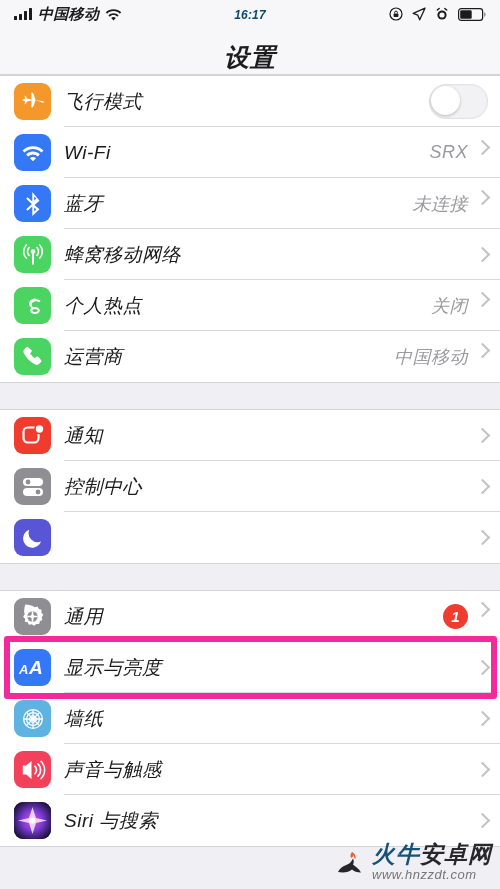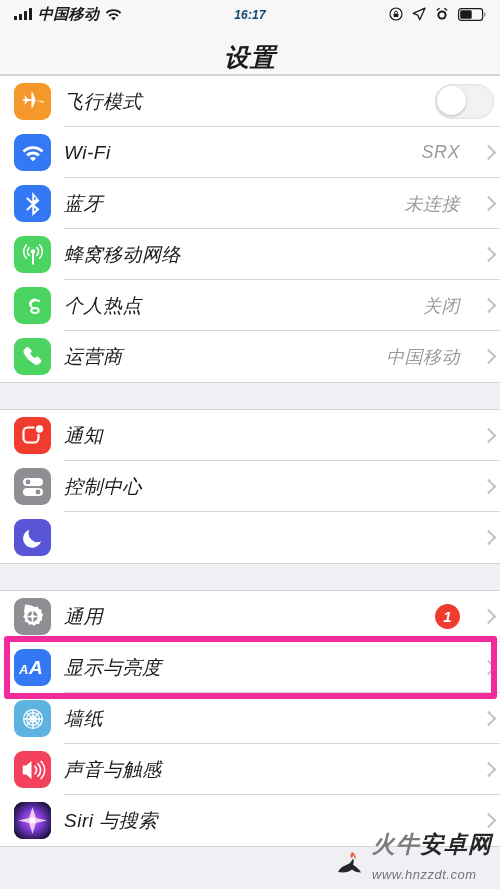--- a/index.html
+++ b/index.html
@@ -54,21 +54,21 @@
   .appicon{
     width:37px;height:37px;border-radius:9px;flex:0 0 37px;
     display:flex;align-items:center;justify-content:center;
     position:relative;overflow:hidden;
   }
   .label{
     margin-left:13px;font-size:19px;color:#1a1a1c;letter-spacing:.5px;
     white-space:nowrap;
   }
   .right{
-    margin-left:auto;display:flex;align-items:center;gap:23px;padding-right:6px;
+    margin-left:auto;display:flex;align-items:flex-start;gap:9px;padding-right:12px;
   }
   .value{font-size:18px;color:#9a9aa0;letter-spacing:.5px;}
   .chev{
     width:9px;height:9px;border-right:2px solid #c2c2c7;border-top:2px solid #c2c2c7;
     transform:rotate(45deg);display:block;
   }
   .badge{
     min-width:25px;height:25px;border-radius:13px;background:#f03b2f;color:#fff;
     font-size:15px;font-weight:600;display:flex;align-items:center;justify-content:center;
     padding:0 6px;box-sizing:border-box;
@@ -88,23 +88,23 @@
     pointer-events:none;box-sizing:border-box;
   }
 
   
   .watermark{
     position:absolute;right:8px;bottom:8px;display:flex;align-items:flex-end;gap:4px;
     opacity:.95;
   }
   .wm-text{line-height:1;}
   .wm-main{font-size:23px;font-weight:700;letter-spacing:1px;}
-  .wm-main .r{color:#737373;}
+  .wm-main .r{color:#0c4a6e;}
   .wm-main .d{color:#1d1d1f;}
-  .wm-url{font-size:13px;color:#6e6e73;letter-spacing:.5px;margin-top:12px;}
+  .wm-url{font-size:13px;color:#6e6e73;letter-spacing:.5px;margin-top:2px;}
   .wm-mark{width:34px;height:30px;position:relative;}
 </style>
 </head>
 <body>
 
 <div class="phone">
 
   <div class="statusbar">
     <div class="sb-left">
       <span class="bars">

